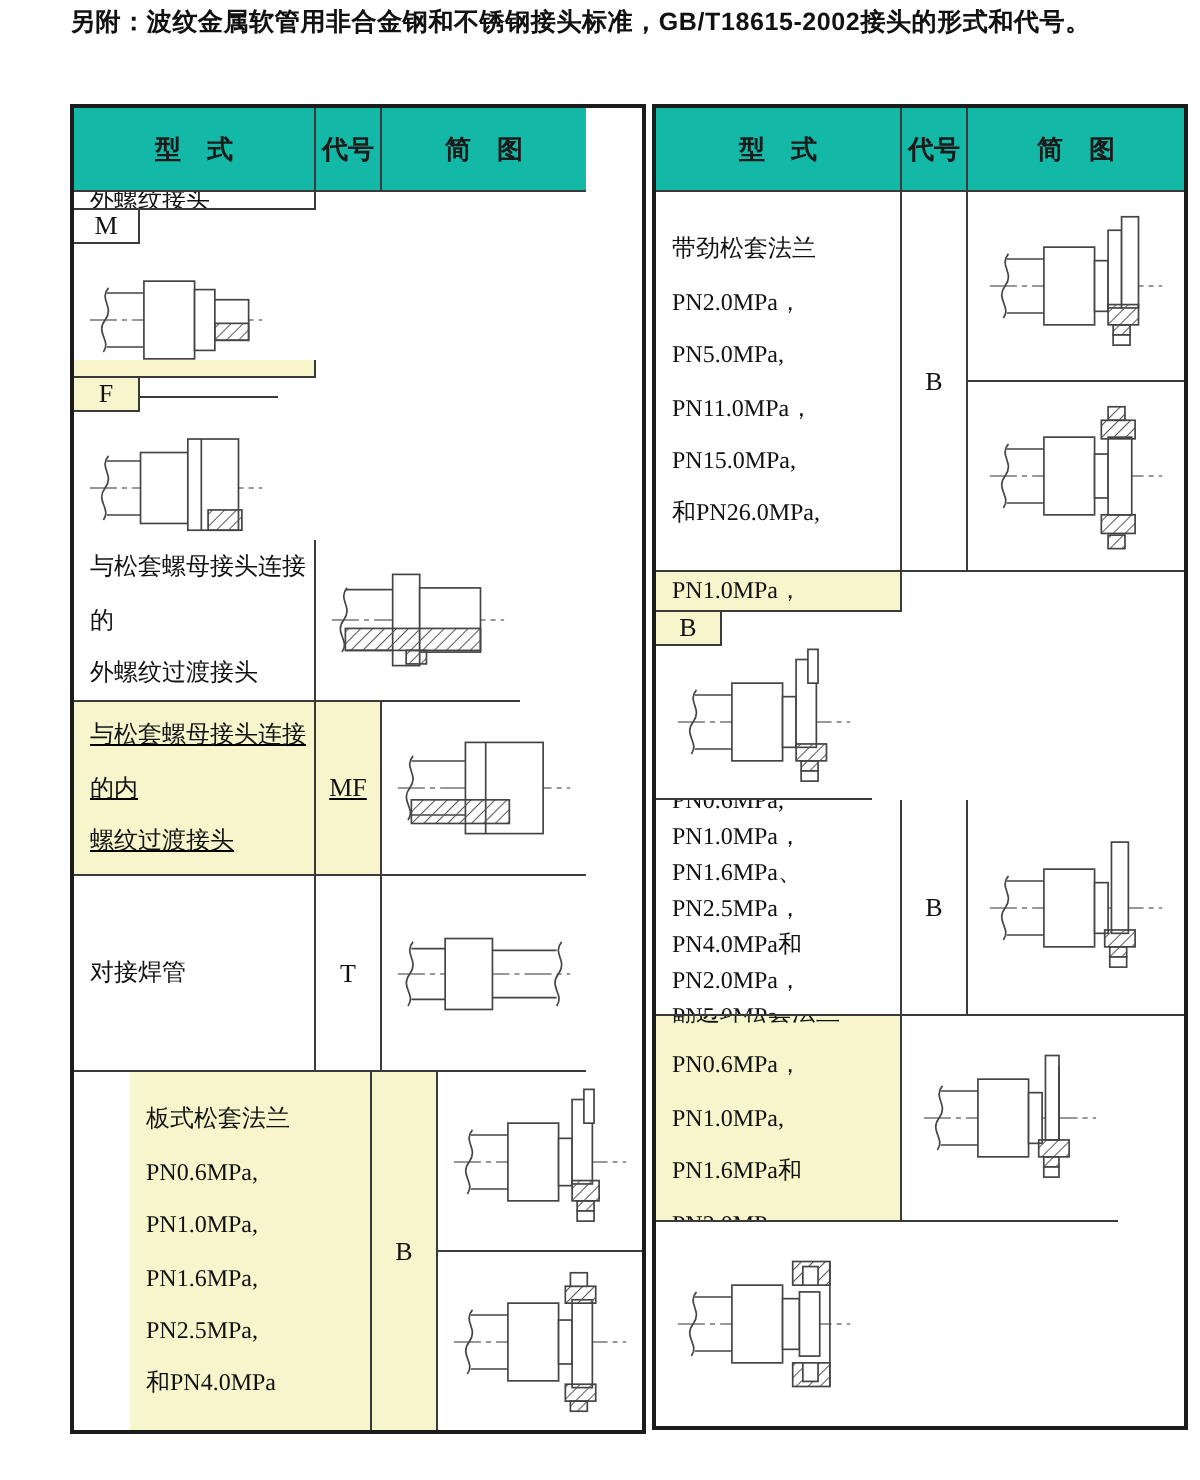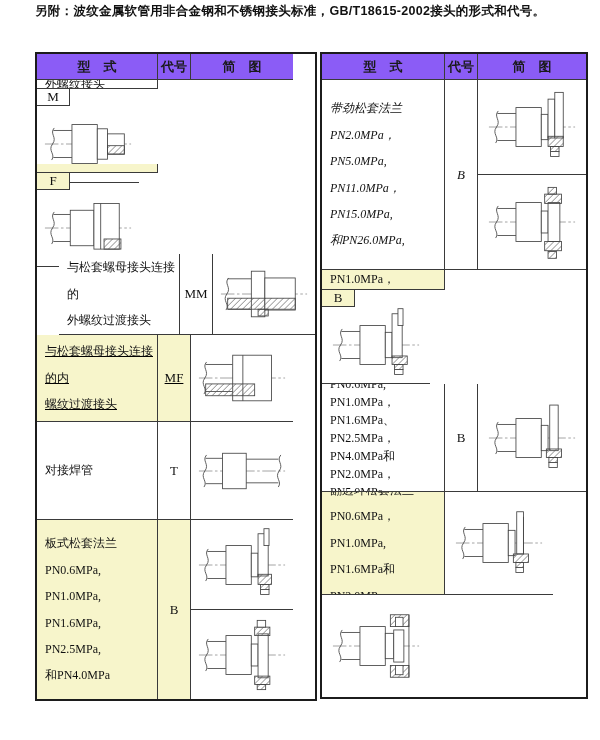--- a/index.html
+++ b/index.html
@@ -24,21 +24,21 @@
   .cell{
     box-sizing:border-box;border-right:1px solid #3a3a3a;border-bottom:1px solid #3a3a3a;
     background:#fff;
   }
   .cell.last{border-right:none;}
   .trow.lastrow .cell{border-bottom:none;}
   .c1{width:var(--c1);}
   .c2{width:var(--c2);}
   .c3{width:var(--c3);}
   .hcell{
-    background:#8b5cf6;height:26px;display:flex;align-items:center;justify-content:center;
+    background:#14b8a6;height:42px;display:flex;align-items:center;justify-content:center;
     font-size:13px;color:#1a1a1a;font-family:"Liberation Serif",serif;font-weight:bold;
   }
   .type-cell{
     display:flex;align-items:center;
     padding:4px 4px 4px 8px;
     font-family:"Liberation Serif",serif;font-size:12px;color:#111;
     line-height:2.2;white-space:pre-line;overflow:hidden;
   }
   .type-cell.dense{line-height:1.5;}
   .code-cell{
@@ -104,24 +104,23 @@
               <line x1="14" y1="29" x2="34" y2="29" stroke="#444444" stroke-width="1"></line>
               <line x1="14" y1="61" x2="34" y2="61" stroke="#444444" stroke-width="1"></line>
               <rect x="34" y="24" width="28" height="42" fill="#fff" stroke="#444444" stroke-width="1"></rect>
               <rect x="62" y="16" width="30" height="54" fill="#fff" stroke="#444444" stroke-width="1"></rect>
               <line x1="70" y1="16" x2="70" y2="70" stroke="#444444" stroke-width="1"></line>
               <rect x="74" y="58" width="20" height="12" fill="url(#hatch)" stroke="#444444" stroke-width="1"></rect>
             </svg>
           </div>
         </div>
       </div>
-      <div class="trow" style="height: 81px; padding-left: 22px;">
+      <div class="trow" style="height: 81px;">
         <div class="cell c1 type-cell">与松套螺母接头连接的
 外螺纹过渡接头</div>
-        <div class="cell c2 code-cell">MM</div>
         <div class="cell c3 last diagram-cell">
           <div class="diagram-sub">
             <svg viewBox="0 0 110 90" width="96" height="76" class="fit">
               <line x1="4" y1="45" x2="106" y2="45" stroke="#777" stroke-width="0.8" stroke-dasharray="16 3 3 3"></line>
               <path d="M13 26 C 7 33, 17 37, 11 45 C 5 53, 15 57, 10 64" fill="none" stroke="#444444" stroke-width="1"></path>
               <line x1="12" y1="27" x2="40" y2="27" stroke="#444444" stroke-width="1"></line>
               <line x1="12" y1="63" x2="40" y2="63" stroke="#444444" stroke-width="1"></line>
               <rect x="40" y="18" width="16" height="54" fill="#fff" stroke="#444444" stroke-width="1"></rect>
               <rect x="56" y="26" width="36" height="38" fill="#fff" stroke="#444444" stroke-width="1"></rect>
               <rect x="12" y="50" width="80" height="13" fill="url(#hatch)" stroke="#444444" stroke-width="1"></rect>
@@ -159,21 +158,21 @@
               <line x1="12" y1="30" x2="32" y2="30" stroke="#444444" stroke-width="1"></line>
               <line x1="12" y1="60" x2="32" y2="60" stroke="#444444" stroke-width="1"></line>
               <rect x="32" y="24" width="28" height="42" fill="#fff" stroke="#444444" stroke-width="1"></rect>
               <line x1="60" y1="31" x2="98" y2="31" stroke="#444444" stroke-width="1"></line>
               <line x1="60" y1="59" x2="98" y2="59" stroke="#444444" stroke-width="1"></line>
               <path d="M101 26 C 95 33, 105 37, 99 45 C 93 53, 103 57, 98 64" fill="none" stroke="#444444" stroke-width="1"></path>
             </svg>
           </div>
         </div>
       </div>
-      <div class="trow lastrow" style="height: 179px;">
+      <div class="trow lastrow" style="height: 179px; margin-left: 28px;">
         <div class="cell c1 type-cell hl">板式松套法兰
 PN0.6MPa, PN1.0MPa,
 PN1.6MPa, PN2.5MPa,
 和PN4.0MPa</div>
         <div class="cell c2 code-cell hl">B</div>
         <div class="cell c3 last diagram-cell">
           <div class="diagram-sub">
             <svg viewBox="0 0 110 90" width="96" height="76" class="fit">
               <line x1="4" y1="45" x2="106" y2="45" stroke="#777" stroke-width="0.8" stroke-dasharray="16 3 3 3"></line>
               <path d="M15 26 C 9 33, 19 37, 13 45 C 7 53, 17 57, 12 64" fill="none" stroke="#444444" stroke-width="1"></path>
@@ -205,21 +204,21 @@
           </div>
         </div>
       </div>
     </div>
   <div class="ftable t-right">
       <div class="hrow">
         <div class="cell hcell c1">型　式</div>
         <div class="cell hcell c2">代号</div>
         <div class="cell hcell c3 last">简　图</div>
       </div>
-      <div class="trow" style="height: 190px; font-style: italic;">
+      <div class="trow" style="height: 190px;">
         <div class="cell c1 type-cell">带劲松套法兰
 PN2.0MPa，PN5.0MPa,
 PN11.0MPa，PN15.0MPa,
 和PN26.0MPa,</div>
         <div class="cell c2 code-cell">B</div>
         <div class="cell c3 last diagram-cell">
           <div class="diagram-sub">
             <svg viewBox="0 0 110 90" width="96" height="76" class="fit">
               <line x1="4" y1="45" x2="106" y2="45" stroke="#777" stroke-width="0.8" stroke-dasharray="16 3 3 3"></line>
               <path d="M15 26 C 9 33, 19 37, 13 45 C 7 53, 17 57, 12 64" fill="none" stroke="#444444" stroke-width="1"></path>

